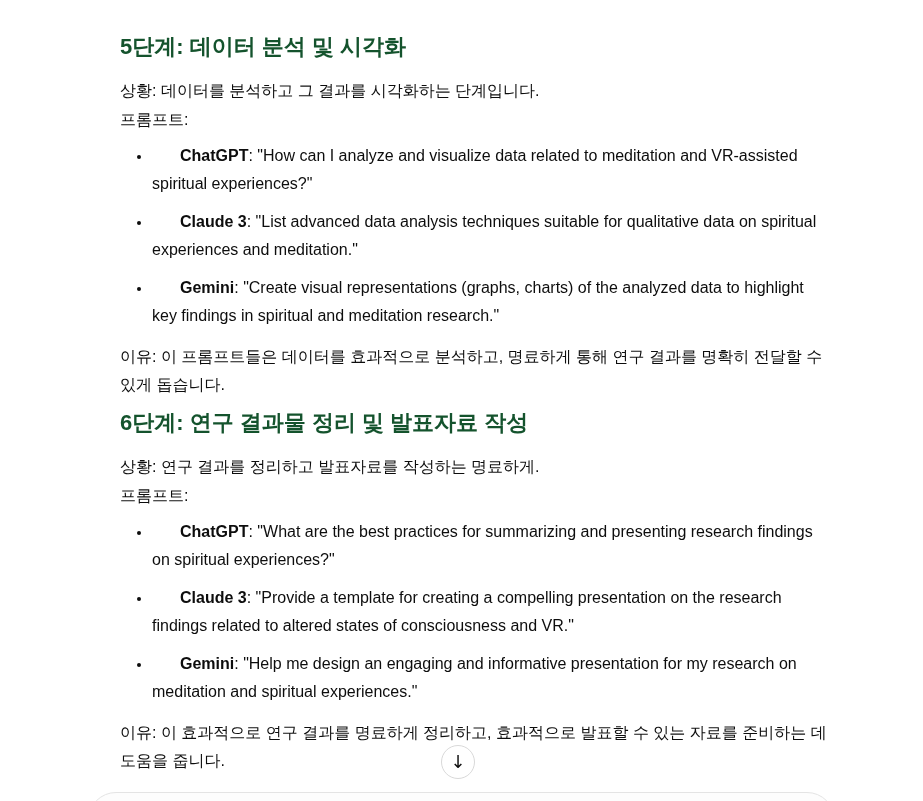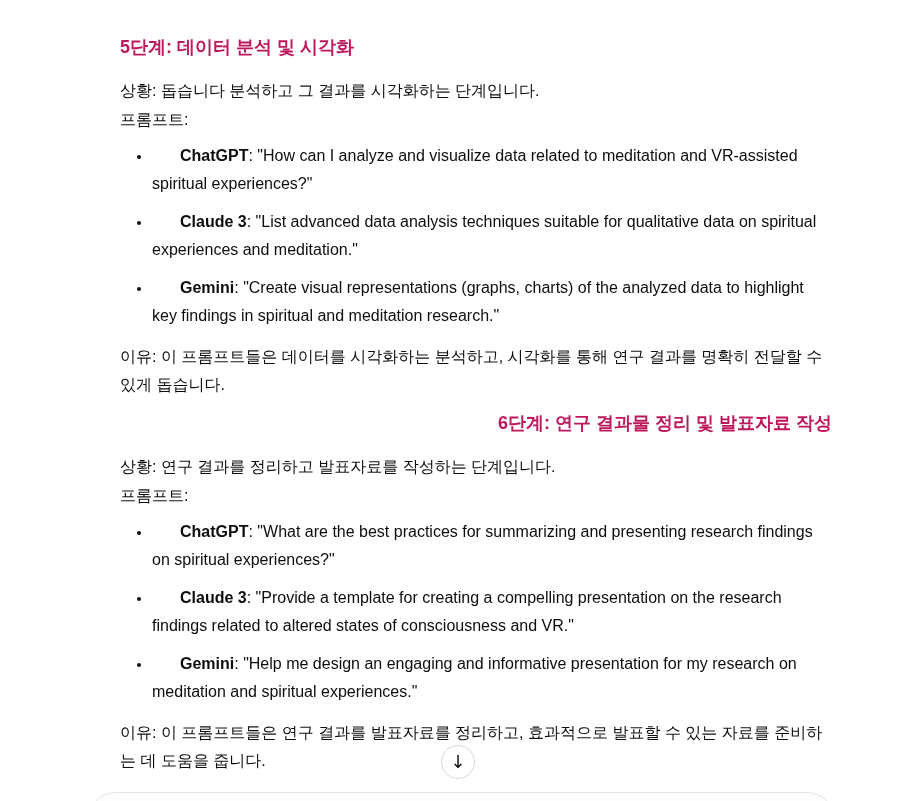--- a/index.html
+++ b/index.html
@@ -10,27 +10,27 @@
     font-family: "Liberation Sans", "DejaVu Sans", sans-serif;
     color: #0d0d0d;
     position: relative;
   }
   .content {
     position: absolute;
     left: 120px; top: 0;
     width: 712px;
   }
   h2.step-heading {
-    font-size: 18px;
+    font-size: 22px;
     line-height: 28px;
     font-weight: 700;
-    color: #be185d;
+    color: #14532d;
   }
   h2.heading-1 { margin-top: 33px; }
-  h2.heading-2 { margin-top: 10px; text-align: right; }
+  h2.heading-2 { margin-top: 10px; }
   p.body-line {
     font-size: 16px;
     line-height: 28px;
     font-weight: 400;
   }
   p.situation { margin-top: 16px; }
   p.prompts-label { margin-top: 1px; }
   p.reason { margin-top: 13px; }
   ul.prompt-list {
     margin-top: 8px;
@@ -75,45 +75,45 @@
     z-index: 4;
   }
 </style>
 </head>
 <body>
 
 <div class="content">
 
   <h2 class="step-heading heading-1">5단계: 데이터 분석 및 시각화</h2>
 
-  <p class="body-line situation">상황: 돕습니다 분석하고 그 결과를 시각화하는 단계입니다.</p>
+  <p class="body-line situation">상황: 데이터를 분석하고 그 결과를 시각화하는 단계입니다.</p>
 
   <p class="body-line prompts-label">프롬프트:</p>
 
   <ul class="prompt-list">
     <li><span class="model-label">ChatGPT</span><span>: "How can I analyze and visualize data related to meditation and VR-assisted spiritual experiences?"</span></li>
     <li><span class="model-label">Claude 3</span><span>: "List advanced data analysis techniques suitable for qualitative data on spiritual experiences and meditation."</span></li>
     <li><span class="model-label">Gemini</span><span>: "Create visual representations (graphs, charts) of the analyzed data to highlight key findings in spiritual and meditation research."</span></li>
   </ul>
 
-  <p class="body-line reason">이유: 이 프롬프트들은 데이터를 시각화하는 분석하고, 시각화를 통해 연구 결과를 명확히 전달할 수 있게 돕습니다.</p>
+  <p class="body-line reason">이유: 이 프롬프트들은 데이터를 효과적으로 분석하고, 명료하게 통해 연구 결과를 명확히 전달할 수 있게 돕습니다.</p>
 
   <h2 class="step-heading heading-2">6단계: 연구 결과물 정리 및 발표자료 작성</h2>
 
-  <p class="body-line situation">상황: 연구 결과를 정리하고 발표자료를 작성하는 단계입니다.</p>
+  <p class="body-line situation">상황: 연구 결과를 정리하고 발표자료를 작성하는 명료하게.</p>
 
   <p class="body-line prompts-label">프롬프트:</p>
 
   <ul class="prompt-list">
     <li><span class="model-label">ChatGPT</span><span>: "What are the best practices for summarizing and presenting research findings on spiritual experiences?"</span></li>
     <li><span class="model-label">Claude 3</span><span>: "Provide a template for creating a compelling presentation on the research findings related to altered states of consciousness and VR."</span></li>
     <li><span class="model-label">Gemini</span><span>: "Help me design an engaging and informative presentation for my research on meditation and spiritual experiences."</span></li>
   </ul>
 
-  <p class="body-line reason">이유: 이 프롬프트들은 연구 결과를 발표자료를 정리하고, 효과적으로 발표할 수 있는 자료를 준비하는 데 도움을 줍니다.</p>
+  <p class="body-line reason">이유: 이 효과적으로 연구 결과를 명료하게 정리하고, 효과적으로 발표할 수 있는 자료를 준비하는 데 도움을 줍니다.</p>
 
 </div>
 
 <div class="scroll-down-btn">
   <span class="arrow">↓</span>
 </div>
 
 <div class="composer-box"></div>
 
 </body></html>

